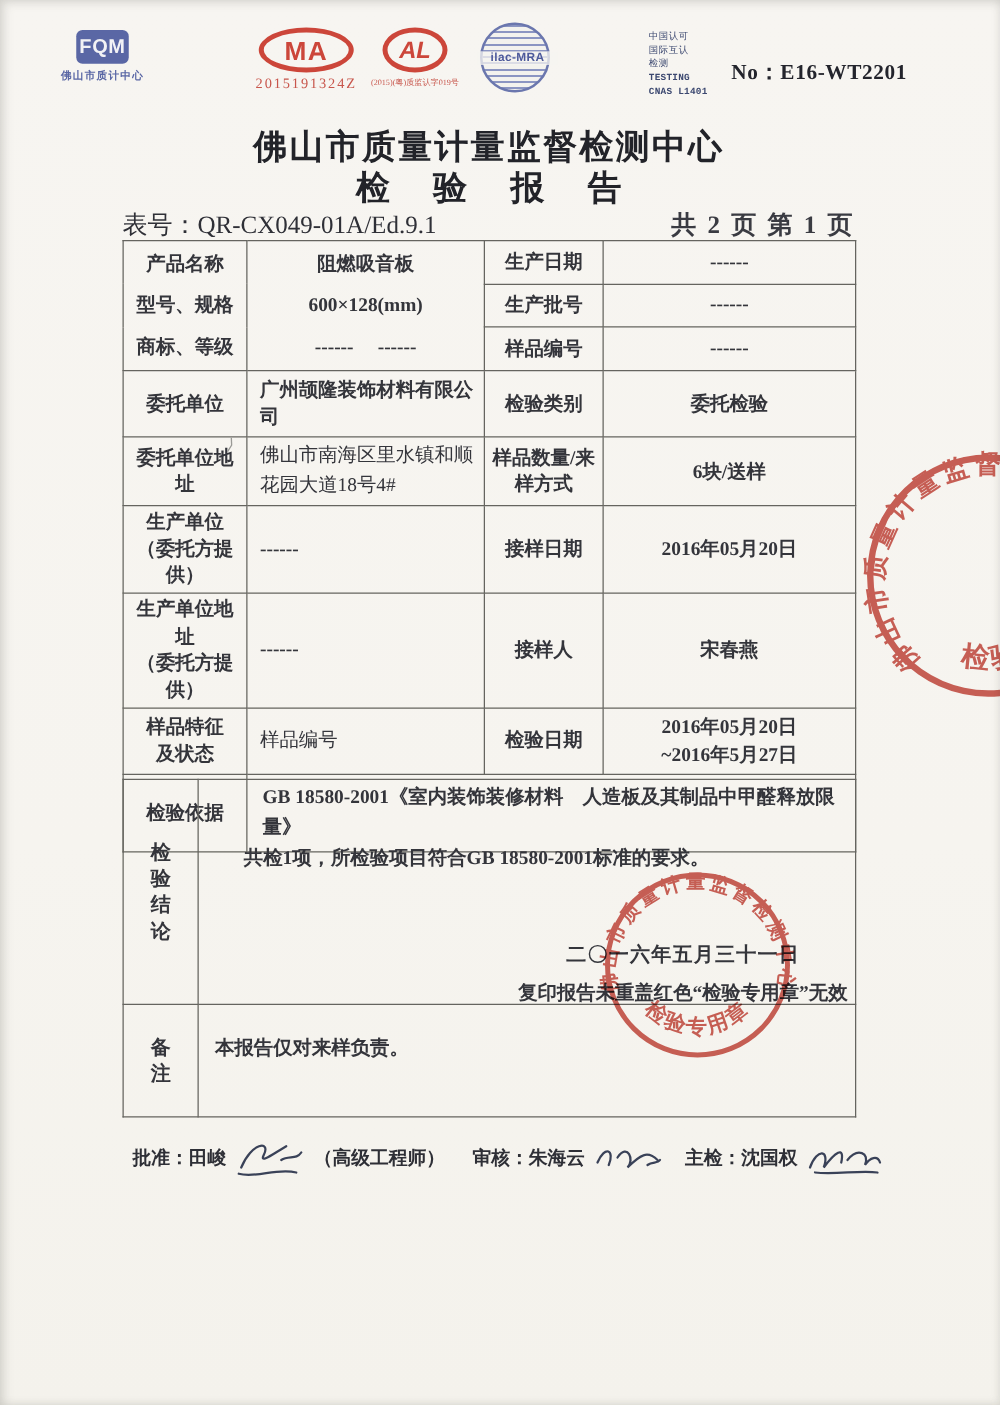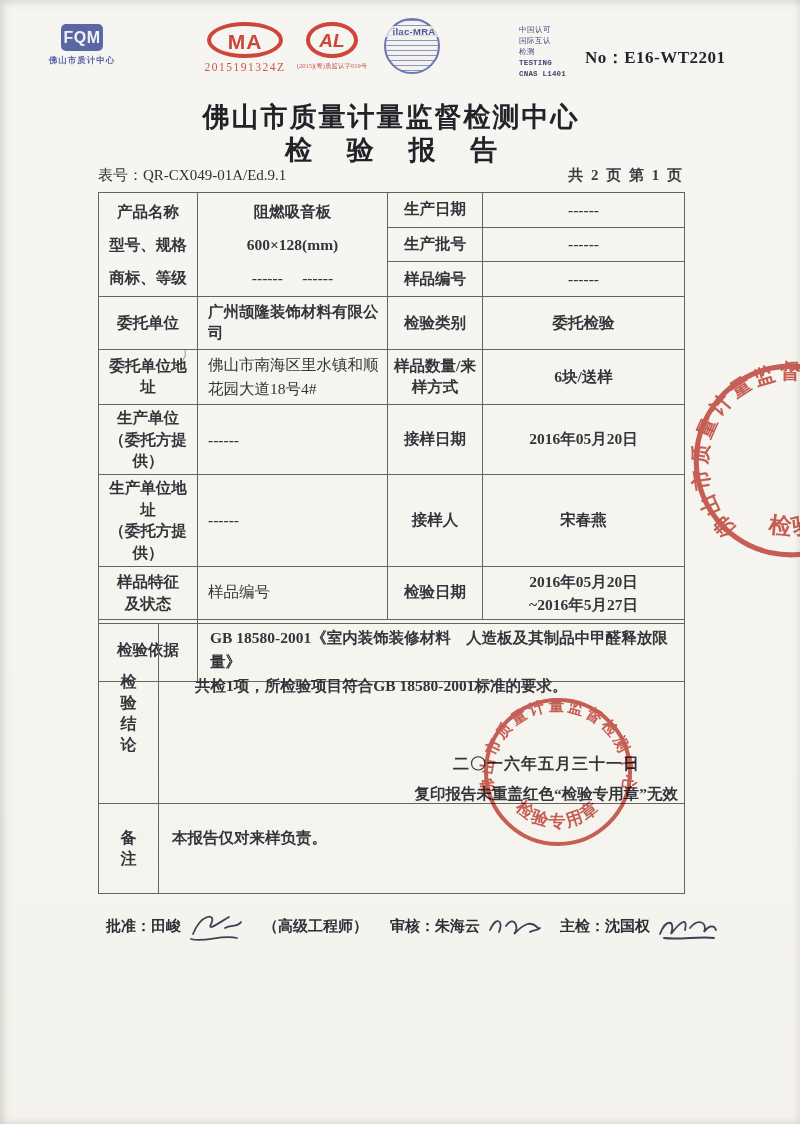--- a/index.html
+++ b/index.html
@@ -46,21 +46,21 @@
   .cal-caption { margin-top:4px; font-size:6.5px; color:#c8564c; white-space:nowrap; }
 
   .ilac { position:absolute; left:384px; top:18px; width:58px; height:58px; }
   .globe {
     width:56px; height:56px; border-radius:50%;
     border:2px solid #6b77ae;
     background:repeating-linear-gradient(180deg,#8b95c2 0 1.5px,#f3f2ee 1.5px 5px);
     position:relative;
   }
   .globe span {
-    position:absolute; left:-4px; top:6px; width:64px; text-align:center;
+    position:absolute; left:-4px; top:21px; width:64px; text-align:center;
     background:rgba(245,244,240,.75);
     color:#4d5a9c; font-family:"Liberation Sans",sans-serif; font-weight:bold; font-size:9.5px; letter-spacing:.3px;
   }
 
   .cnas { position:absolute; left:450px; top:30px; width:92px; height:52px; }
   .cnas svg { display:block; }
   .cnas-caption {
     position:absolute; left:519px; top:25px; width:70px;
     font-family:Liberation Mono, monospace; font-size:7.5px; line-height:1.45; color:#3c4870; letter-spacing:.5px;
   }
@@ -73,21 +73,21 @@
     position:absolute; left:0; top:99px; width:782px; text-align:center;
     font-size:27px; font-weight:bold; color:#222329; letter-spacing:2px;
   }
   .report-title {
     position:absolute; left:0; top:132px; width:782px; text-align:center;
     font-size:27px; font-weight:bold; color:#222329; letter-spacing:14px; text-indent:14px;
   }
   .meta-row {
     position:absolute; left:98px; top:166px; width:586px;
     display:flex; justify-content:space-between; align-items:flex-end;
-    font-size:15px; color:#2f3037;
+    font-size:20px; color:#2f3037;
   }
   .meta-row .page-info { letter-spacing:2px; font-weight:bold; color:#3a3b42; }
 
   
   table { border-collapse:collapse; table-layout:fixed; width:586px; position:absolute; left:98px; background:transparent; }
   td {
     border:1px solid #65645f;
     font-size:15.5px; color:#34353b;
     text-align:center; vertical-align:middle;
     padding:2px 4px;
@@ -109,21 +109,21 @@
   td.remark-cell { text-align:left; vertical-align:top; padding:24px 0 0 13px; font-weight:bold; }
 
   
   .signoff {
     position:absolute; left:106px; top:903px; width:600px; height:46px;
     display:flex; align-items:center;
     font-size:15px; font-weight:bold; color:#2e2f36; white-space:nowrap;
   }
   .sig { margin:0 6px; flex:none; }
   .sig path { stroke:#3a4258; stroke-width:1.8; fill:none; stroke-linecap:round; }
-  .signoff .gap1 { margin-left:12px; }
+  .signoff .gap1 { margin-left:0; }
 
   
   .stamp { position:absolute; pointer-events:none; opacity:.85; mix-blend-mode:multiply; }
   .stamp-center { left:478px; top:692px; width:160px; height:160px; }
   .stamp-right { left:688px; top:358px; width:205px; height:205px; transform:rotate(-33deg); }
   .stamp text { font-family:"Liberation Serif",serif; font-weight:bold; }
 
   .pencil-mark { position:absolute; left:182px; top:348px; color:#9a9a96; font-size:13px; transform:rotate(15deg); }
 </style>
 </head>

